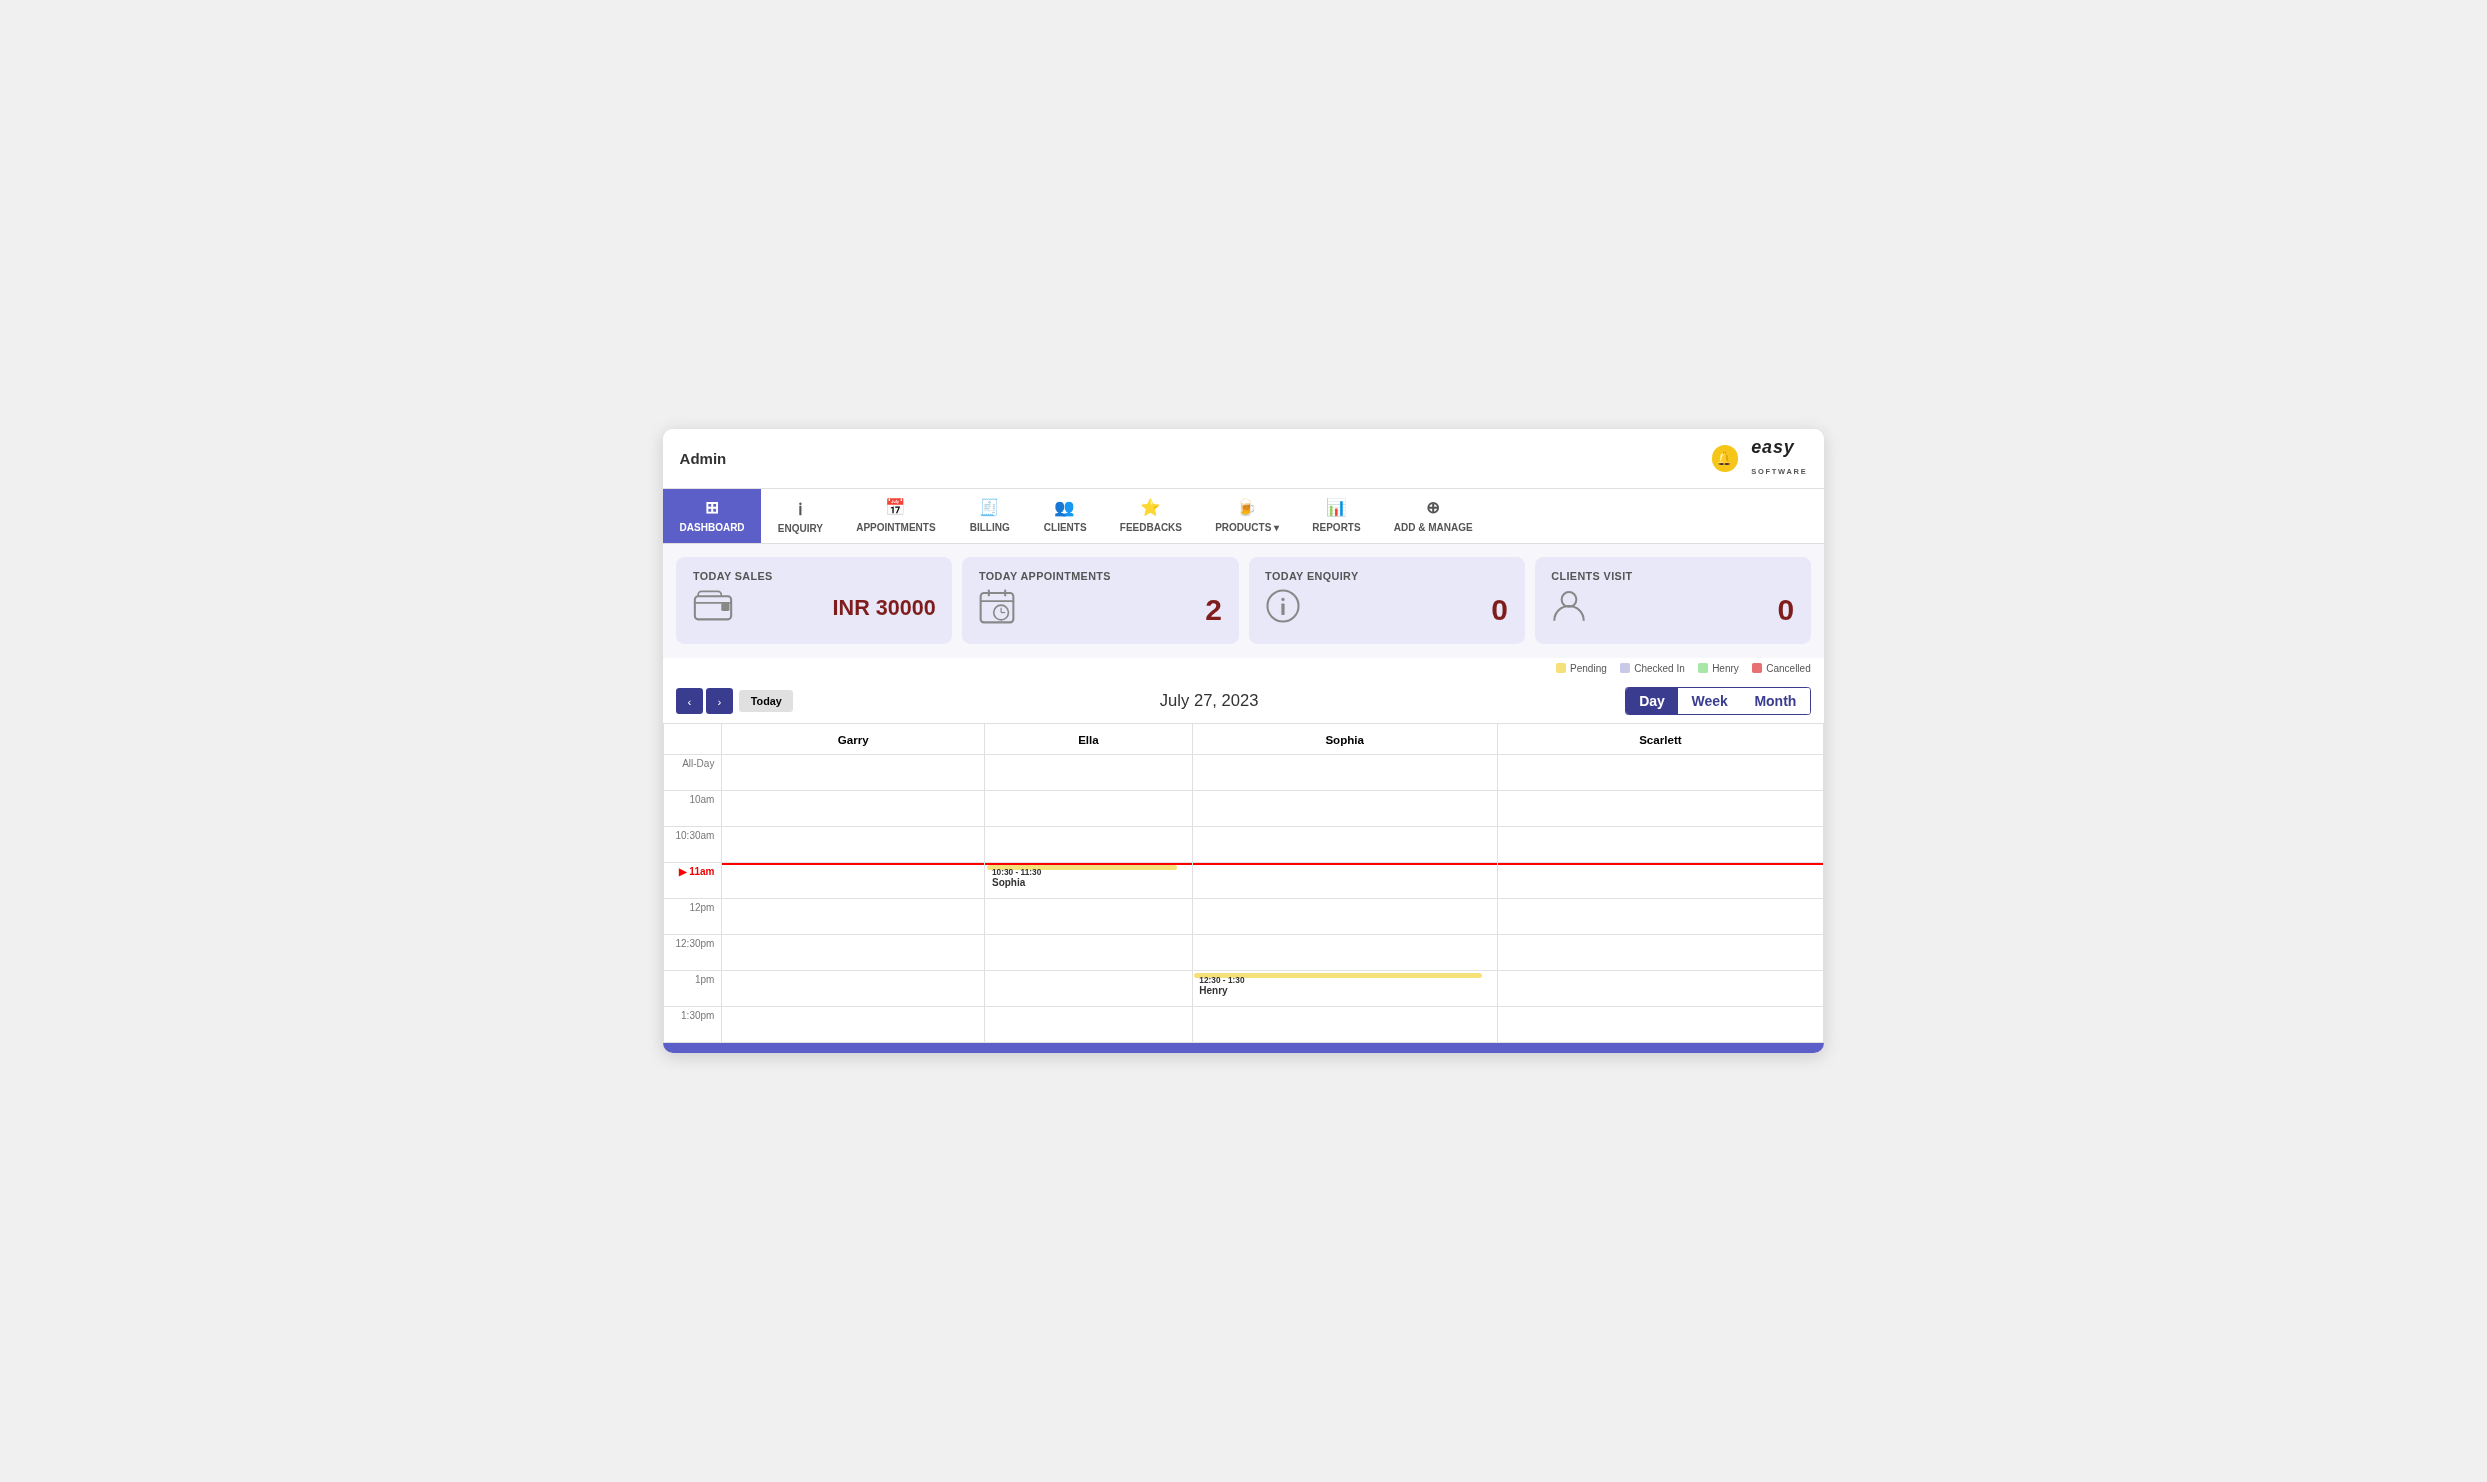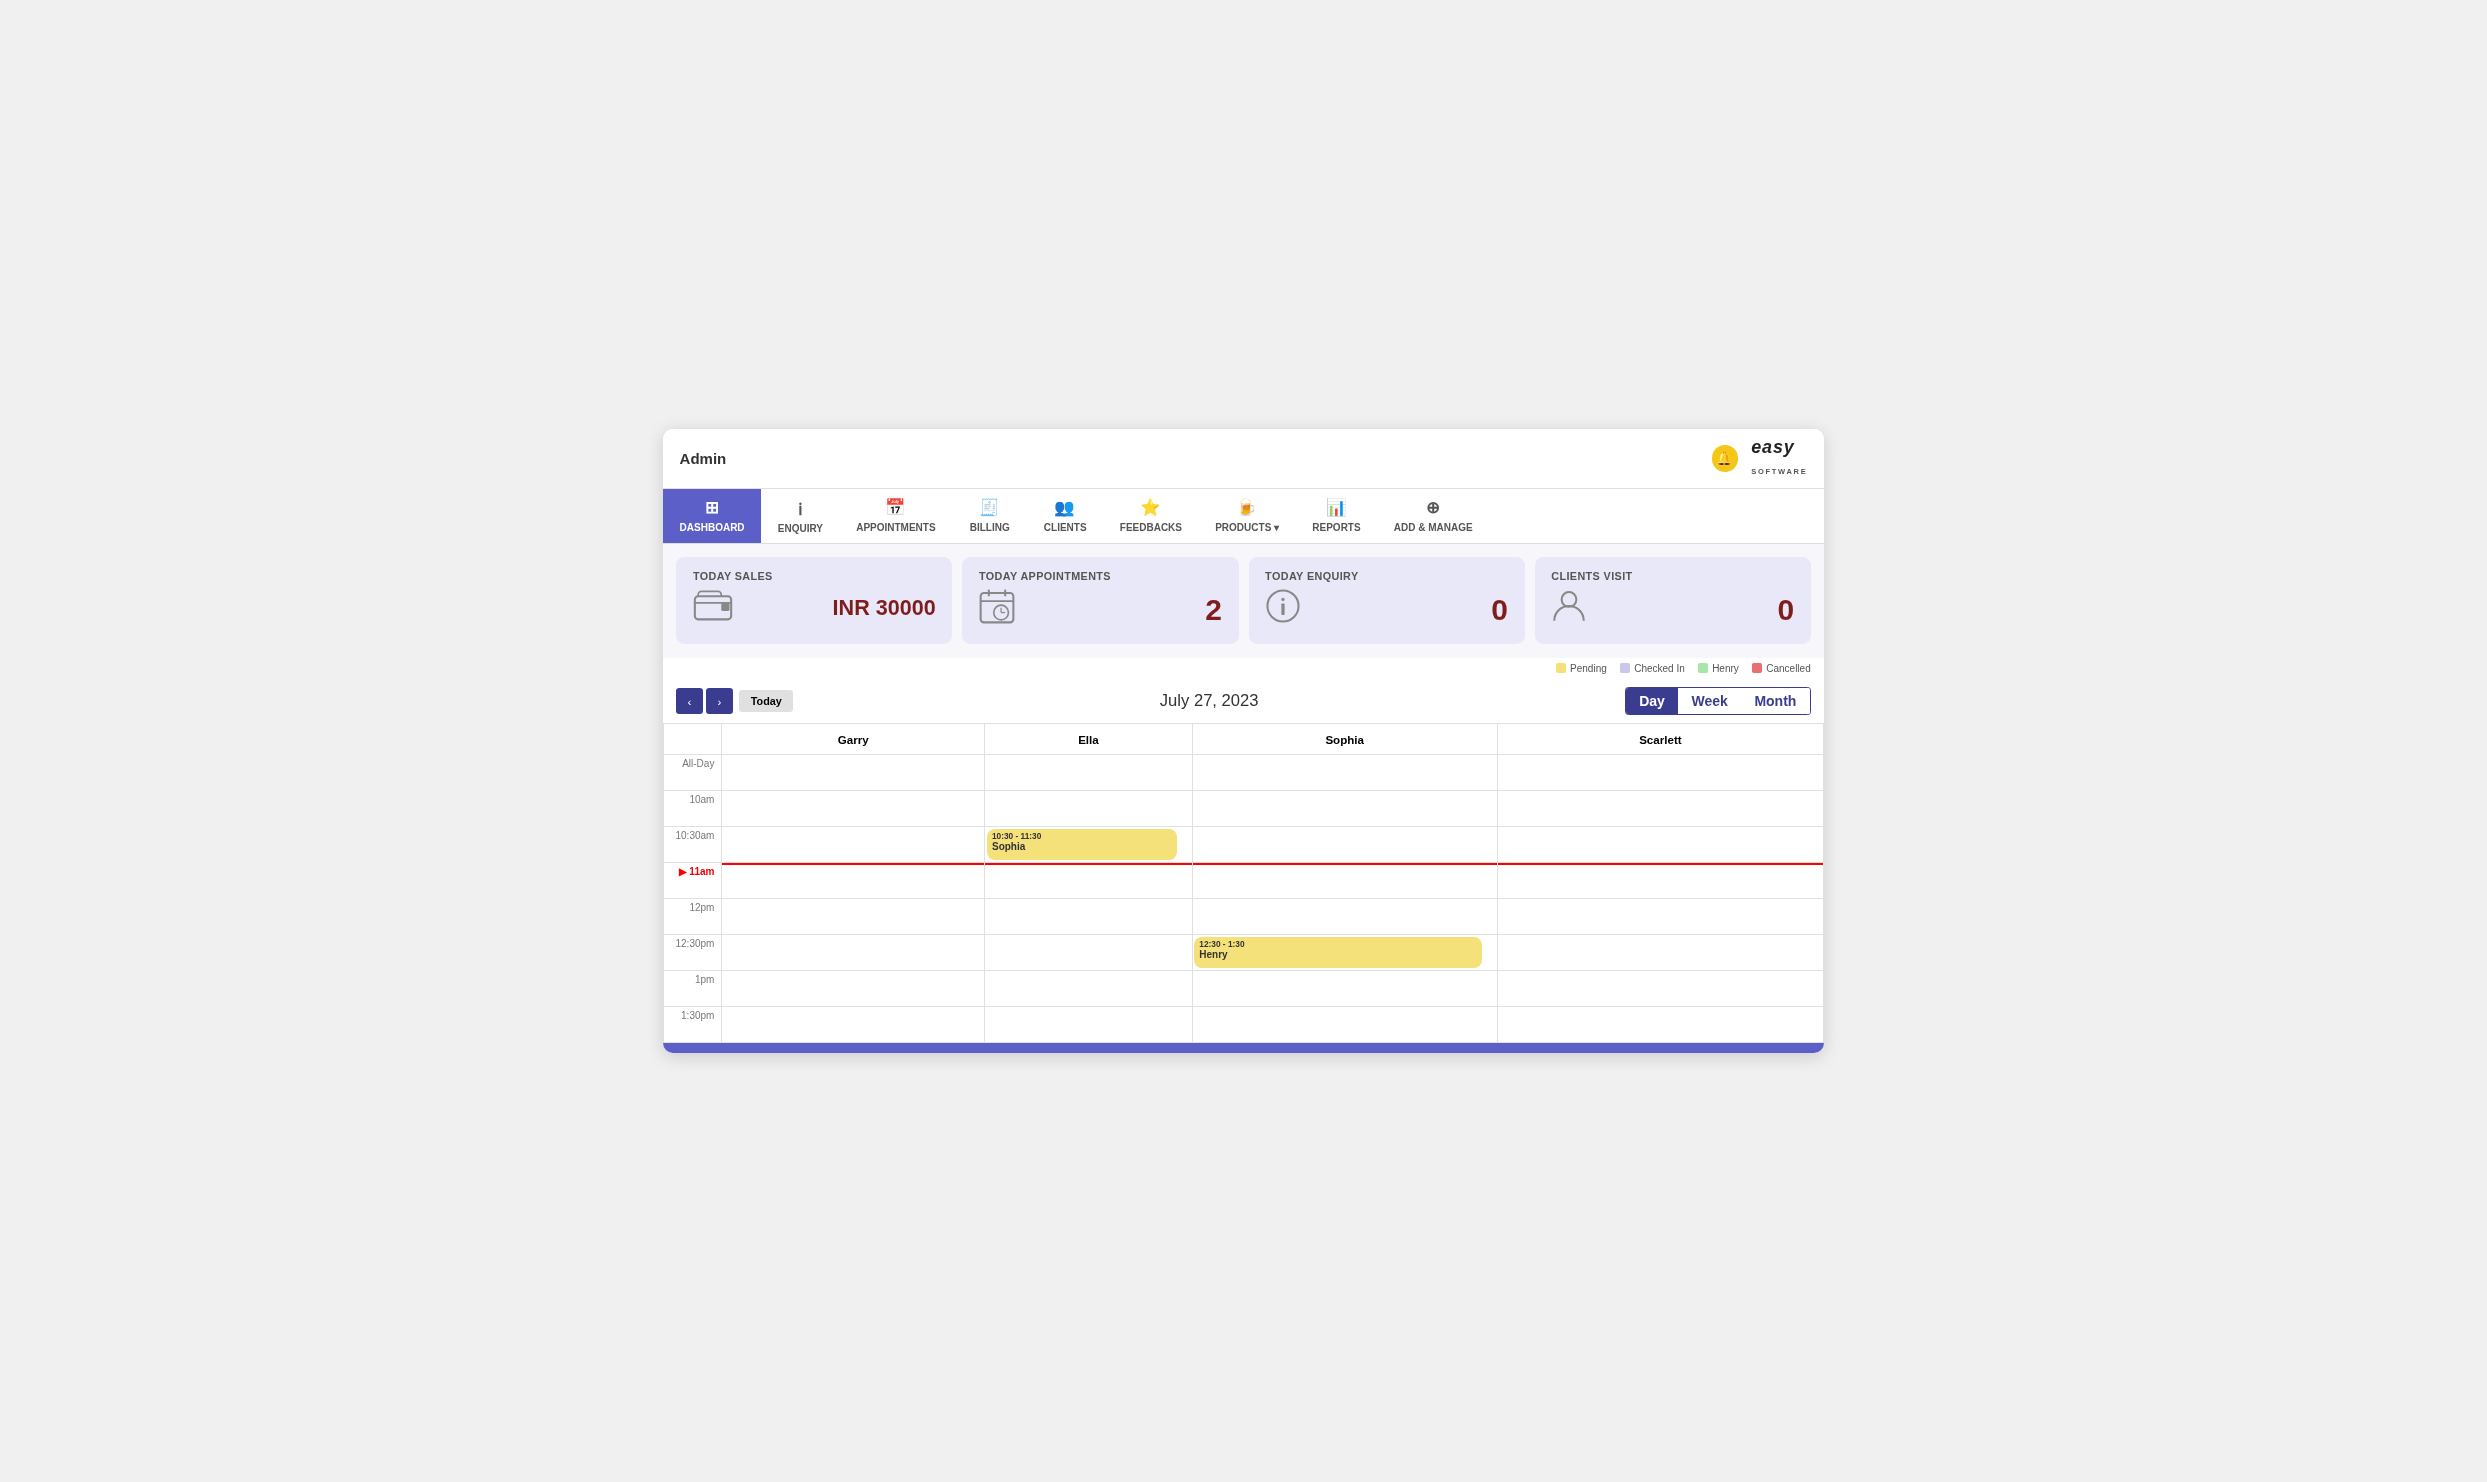--- a/index.html
+++ b/index.html
@@ -236,26 +236,27 @@
     }
     .time-row {
       height: 36px;
     }
     .event-cell {
       padding: 1.7px;
       height: 36px;
       position: relative;
     }
     .event-block {
-      border-radius: 8px;
+      border-radius: 3px;
       padding: 2.5px 5px;
       font-size: 10px;
       position: absolute;
       left: 1.7px;
       right: 15px;
+      margin-top: 36px;
     }
     .event-block.yellow {
       background: #f5e17a;
       color: #333;
     }
     .event-time {
       font-size: 8.3px;
       font-weight: 600;
     }
     .event-name {

